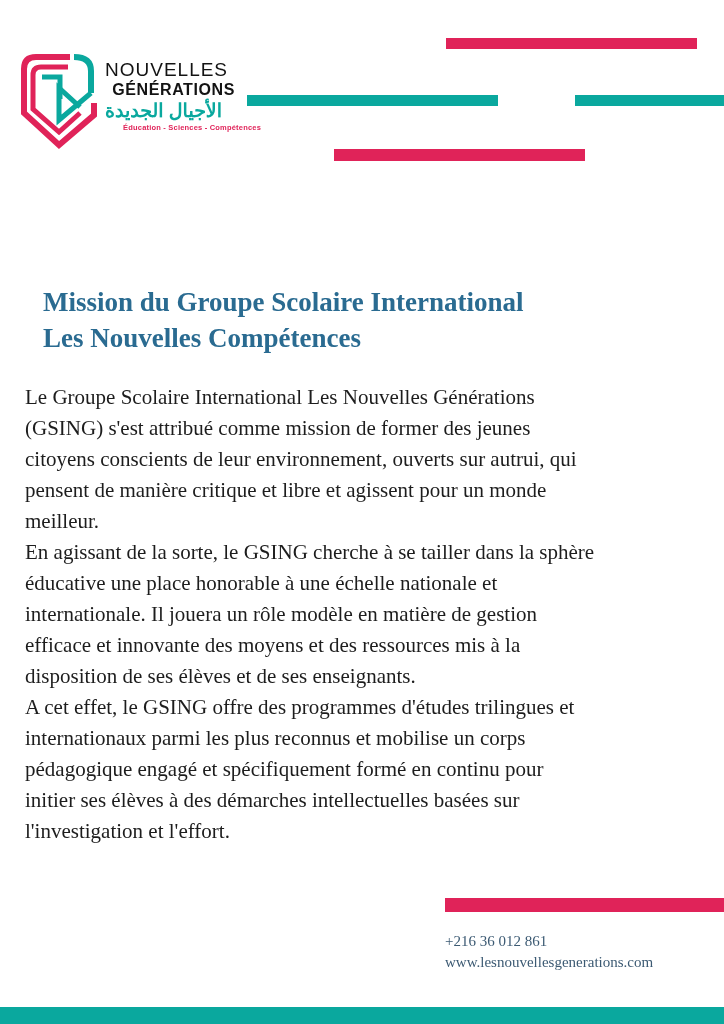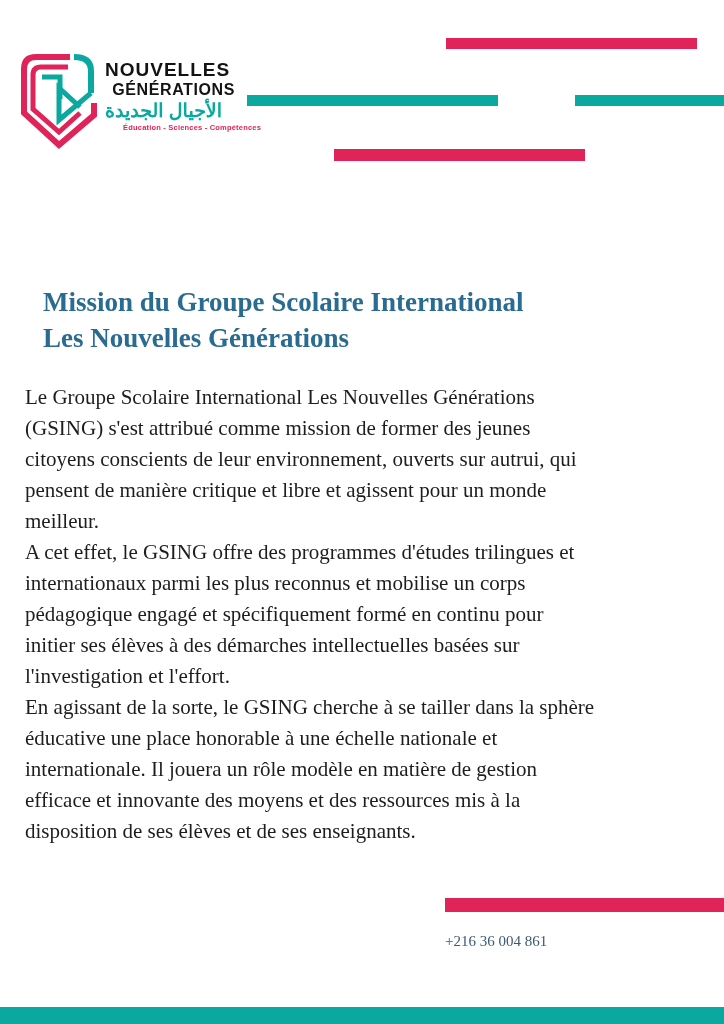--- a/index.html
+++ b/index.html
@@ -23,21 +23,21 @@
   .bar-footer-pink  { left: 445px; top: 898px; width: 279px; height: 14px; }
   .bar-footer-teal  { left: 0;     top: 1007px; width: 724px; height: 17px; }
 
   
   .logo-mark { position: absolute; left: 20px; top: 53px; width: 82px; height: 96px; }
   .logo-text {
     position: absolute; left: 105px; top: 59px; width: 130px;
     font-family: "Liberation Sans", sans-serif;
     color: #131313;
   }
-  .logo-line1 { font-size: 19px; font-weight: bold; letter-spacing: 1px; line-height: 21px; white-space: nowrap; }
+  .logo-line1 { font-size: 19px; font-weight: normal; letter-spacing: 1px; line-height: 21px; white-space: nowrap; }
   .logo-line2 { font-size: 16px; font-weight: bold; letter-spacing: 0.6px; line-height: 19px; white-space: nowrap; text-align: right; }
   .logo-arabic { font-size: 19px; font-weight: bold; color: #0aa89e; direction: rtl; text-align: left; line-height: 24px; white-space: nowrap; }
   .logo-tagline { font-size: 7.5px; font-weight: bold; color: #e02359; letter-spacing: 0.2px; line-height: 10px; white-space: nowrap; margin-left: 18px; }
 
   
   .doc-title {
     position: absolute; left: 43px; top: 266px; width: 600px;
     font-family: "Liberation Serif", serif;
     font-weight: bold;
     font-size: 27px; line-height: 36px;
@@ -84,39 +84,40 @@
   </div>
 
   <div class="logo-text">
     <div class="logo-line1">NOUVELLES</div>
     <div class="logo-line2">GÉNÉRATIONS</div>
     <div class="logo-arabic">الأجيال الجديدة</div>
     <div class="logo-tagline">Éducation - Sciences - Compétences</div>
   </div>
 
   <h1 class="doc-title">Mission du Groupe Scolaire International
-Les Nouvelles Générations</h1>
+Les Nouvelles Compétences</h1>
 
   <div class="doc-body">
     <p>Le Groupe Scolaire International Les Nouvelles Générations
 (GSING) s'est attribué comme mission de former des jeunes
 citoyens conscients de leur environnement, ouverts sur autrui, qui
 pensent de manière critique et libre et agissent pour un monde
 meilleur.</p>
+    <p>En agissant de la sorte, le GSING cherche à se tailler dans la sphère
+éducative une place honorable à une échelle nationale et
+internationale. Il jouera un rôle modèle en matière de gestion
+efficace et innovante des moyens et des ressources mis à la
+disposition de ses élèves et de ses enseignants.</p>
     <p>A cet effet, le GSING offre des programmes d'études trilingues et
 internationaux parmi les plus reconnus et mobilise un corps
 pédagogique engagé et spécifiquement formé en continu pour
 initier ses élèves à des démarches intellectuelles basées sur
 l'investigation et l'effort.</p>
-    <p>En agissant de la sorte, le GSING cherche à se tailler dans la sphère
-éducative une place honorable à une échelle nationale et
-internationale. Il jouera un rôle modèle en matière de gestion
-efficace et innovante des moyens et des ressources mis à la
-disposition de ses élèves et de ses enseignants.</p>
   </div>
 
   <div class="bar pink bar-footer-pink"></div>
   <div class="footer-contact">
-    <div class="footer-line">+216 36 004 861</div>
+    <div class="footer-line">+216 36 012 861</div>
+    <div class="footer-line">www.lesnouvellesgenerations.com</div>
   </div>
   <div class="bar teal bar-footer-teal"></div>
 
 </div>
 
 </body></html>

